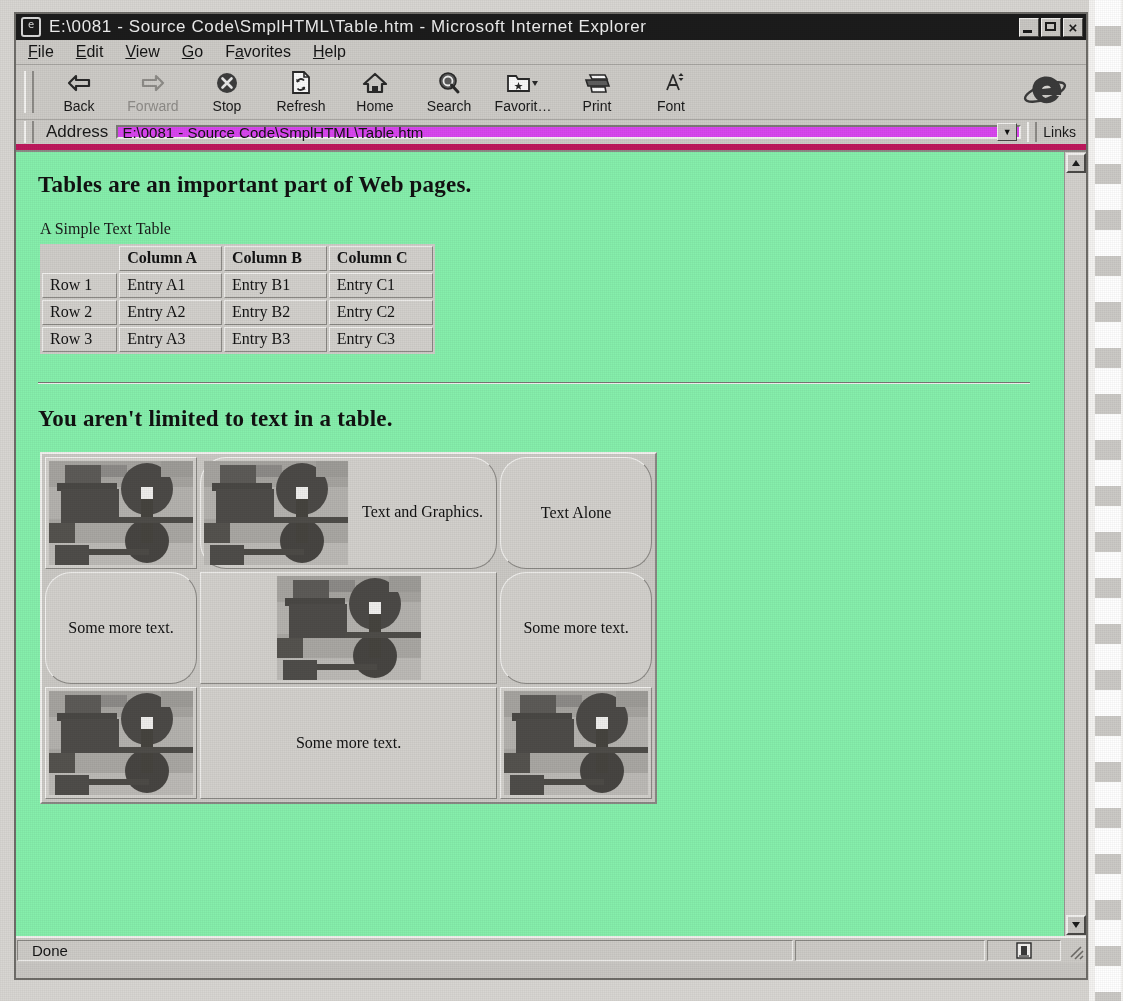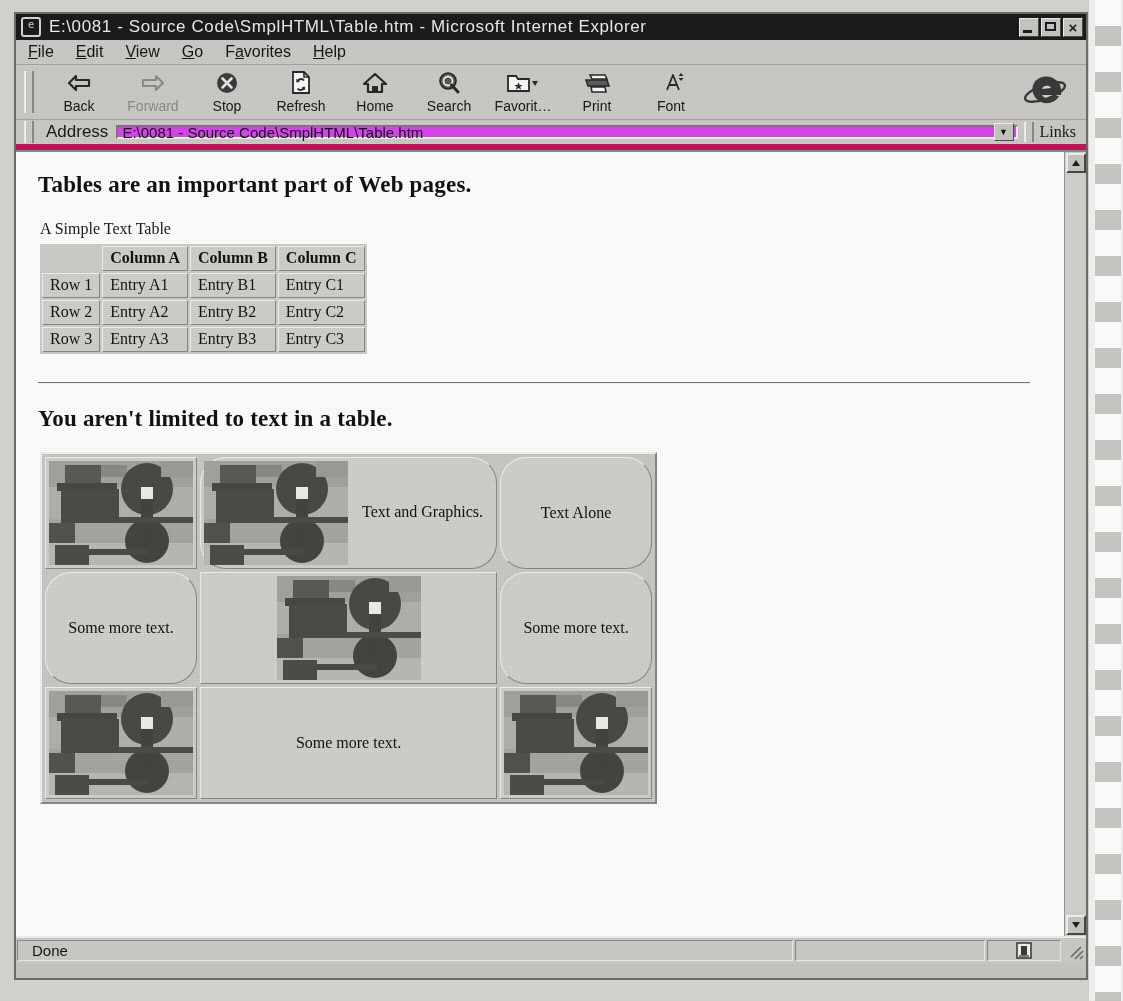--- a/index.html
+++ b/index.html
@@ -245,30 +245,30 @@
     flex: none;
     box-sizing: border-box;
   }
   .links-box {
     display: flex;
     align-items: center;
     flex: none;
     padding: 0 10px 0 2px;
   }
   .links-label {
-    font-size: 16px;
+    font-size: 14px;
     color: #1a1a1a;
-    font-family: Liberation Serif, serif;
+    font-family: Liberation Sans, sans-serif;
   }
 
   
   .viewport {
     position: relative;
     height: 786px;
-    background: #ffffff;
+    background: #86efac;
     border-top: 2px solid #8d8b87;
     box-sizing: border-box;
     display: flex;
   }
   .page {
     flex: 1 1 auto;
     position: relative;
     overflow: hidden;
     padding: 20px 0 0 22px;
     box-sizing: border-box;
@@ -310,21 +310,21 @@
     font-family: "Liberation Serif", serif;
     font-size: 16px;
     color: #131313;
     background: #cfcdc9;
     margin-left: 2px;
   }
   table.text-table td, table.text-table th {
     border: 1px solid #8a8884;
     border-top-color: #f2f1ef;
     border-left-color: #f2f1ef;
-    padding: 2px 7px 3px 7px;
+    padding: 2px 24px 3px 7px;
     background: #d2d0cc;
     text-align: left;
     white-space: nowrap;
   }
   table.text-table th { font-weight: bold; }
   table.text-table td.rowhead { font-weight: normal; }
   table.text-table th.corner { border-color: transparent; background: transparent; }
 
   
   table.gfx-table {

